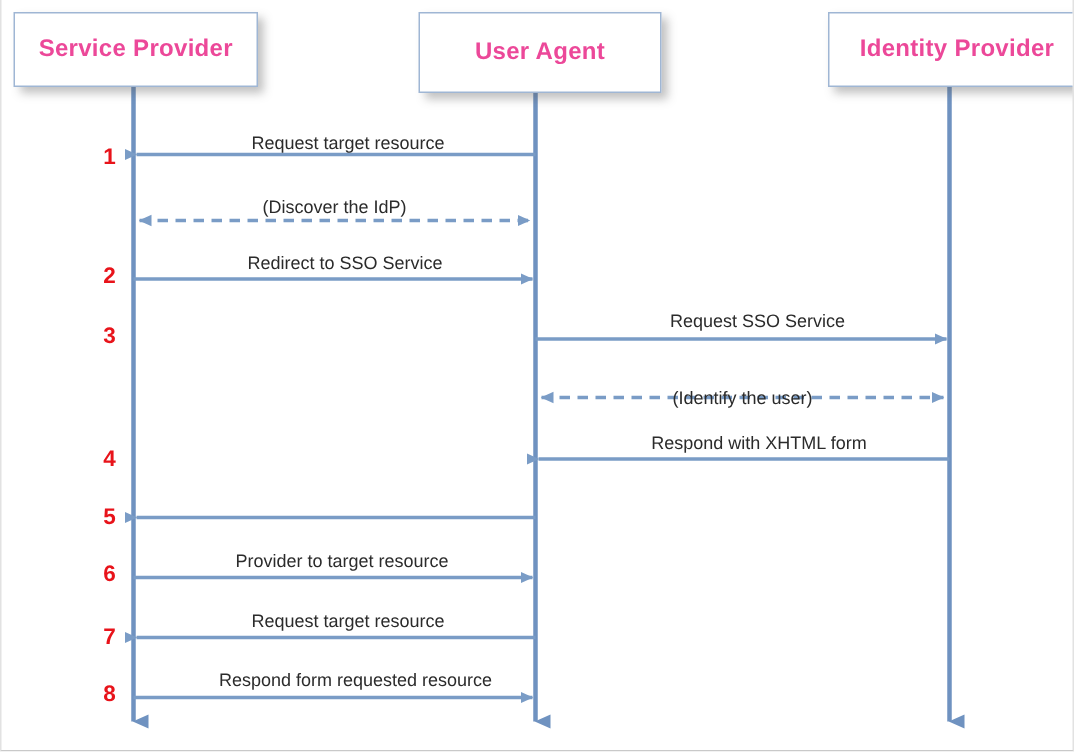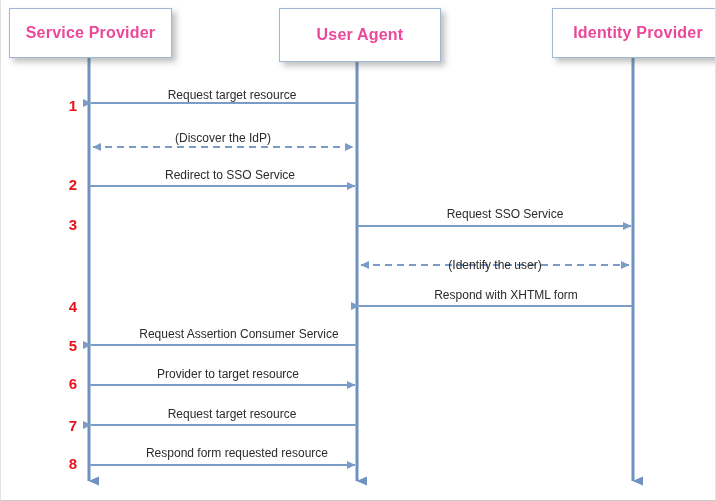--- a/index.html
+++ b/index.html
@@ -134,21 +134,20 @@
   <div class="msg-label" style="left:222px; top:138px;">(Discover the IdP)</div>
 
   <div class="msg-label" style="left:229px; top:175px;">Redirect to SSO Service</div>
 
   <div class="msg-label" style="left:504px; top:214px;">Request SSO Service</div>
 
   <div class="msg-label" style="left:494px; top:241px;margin-top:24px;">(Identify the user)</div>
 
   <div class="msg-label" style="left:505px; top:295px;">Respond with XHTML form</div>
 
-  <div class="msg-label" style="left:238px; top:334px;">Request Assertion Consumer Service</div>
 
   <div class="msg-label" style="left:227px; top:374px;">Provider to target resource</div>
 
   <div class="msg-label" style="left:231px; top:414px;">Request target resource</div>
 
   <div class="msg-label" style="left:236px; top:453px;">Respond form requested resource</div>
 
   <div class="step-number" style="left:72px; top:105px;">1</div>
   <div class="step-number" style="left:72px; top:184px;">2</div>
   <div class="step-number" style="left:72px; top:224px;">3</div>

